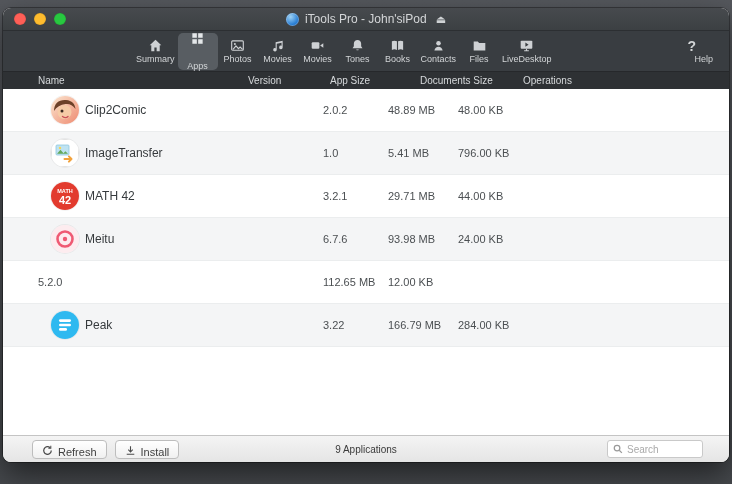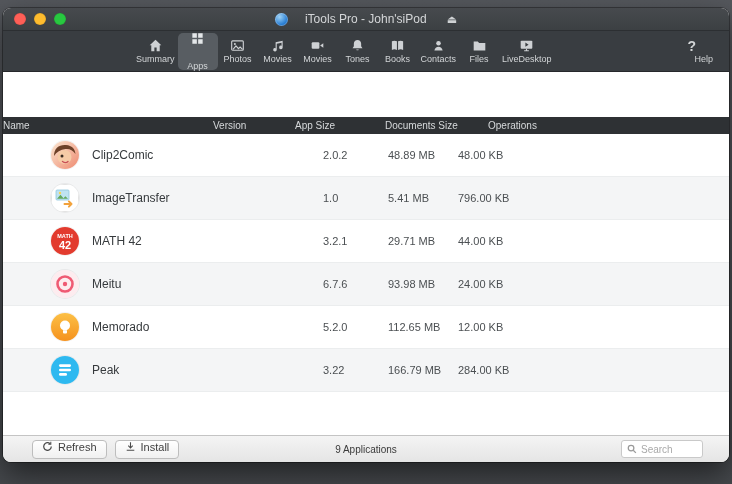--- a/index.html
+++ b/index.html
@@ -21,21 +21,21 @@
     height:23px; flex:none; position:relative;
     background: linear-gradient(#474a4e,#3c4043);
     display:flex; align-items:center; justify-content:center;
     border-bottom:1px solid #2c2f32;
   }
   .traffic { position:absolute; left:11px; top:50%; transform:translateY(-50%); display:flex; gap:8px; }
   .light { width:12px; height:12px; border-radius:50%; box-shadow: inset 0 0 1px rgba(0,0,0,.35); cursor:default; }
   .light.red    { background: var(--traffic-red,#ff5f57); }
   .light.yellow { background: var(--traffic-yellow,#febc2e); }
   .light.green  { background: var(--traffic-green,#28c840); }
-  .title { display:flex; align-items:center; gap:17px; color:#d4d6d8; font-size:12px; }
+  .title { display:flex; align-items:center; gap:6px; color:#d4d6d8; font-size:12px; }
   .appbadge {
     width:13px; height:13px; border-radius:50%;
     background: radial-gradient(circle at 35% 30%, #9ed2f5, #2a7fd4 62%, #1a5ca6);
     box-shadow: inset 0 0 0 1px rgba(255,255,255,.25);
   }
   .eject { font-size:11px; color:#cfd2d4; margin-left:3px; cursor:default; }
   
   .toolbar {
     height:41px; flex:none; background:#393d41; position:relative;
     display:flex; align-items:center; padding-left:130px;
@@ -52,56 +52,56 @@
   .help-area {
     position:absolute; right:16px; top:50%; transform:translateY(-50%);
     display:flex; flex-direction:column; align-items:center; color:#d2d5d7; cursor:default;
   }
   .help-q { font-size:14px; font-weight:bold; line-height:15px; }
   .help-label { font-size:9px;margin-left:24px; }
   
   .thead {
     height:17px; flex:none; background:#2e3134;
     display:grid; grid-template-columns:210px 82px 90px 103px 1fr;
-    align-items:center; 
-    font-size:10px; color:#d6d9db;margin-top:45px;
+    align-items:center; padding-left:35px;
+    font-size:10px; color:#d6d9db;
   }
   
   .tbody { flex:1; background:#fff; overflow:hidden; }
   .row {
     height:43px; display:grid; grid-template-columns:285px 65px 70px 110px 1fr;
     align-items:center; padding-left:35px;
     font-size:11px; color:#4b4f52;
     background:#fff; border-bottom:1px solid #ebedee;
   }
   .row:nth-child(even) { background:#f4f5f6; }
-  .name-cell { display:flex; align-items:center; gap:13px; padding-left:13px; }
+  .name-cell { display:flex; align-items:center; gap:6px; padding-left:13px; }
   .appname { font-size:12px; color:#363a3d; }
   .appicon { width:28px; height:28px; flex:none; border-radius:14px; overflow:hidden; box-shadow:0 0 0 1px rgba(0,0,0,.05); }
   
   .statusbar {
     height:27px; flex:none; position:relative;
     background: linear-gradient(#f4f4f4,#e5e5e5);
     border-top:1px solid #c4c4c4;
     display:flex; align-items:center; padding:0 26px 0 29px;
   }
   .sbtn {
-    display:inline-flex; align-items:flex-start; gap:5px; height:19px; padding:0 9px;
+    display:inline-flex; align-items:flex-end; gap:5px; height:19px; padding:0 9px;
     background: linear-gradient(#ffffff,#f0f0f0);
     border:1px solid #bdbdbd; border-radius:4px;
     font-size:11px; color:#3f3f3f; margin-right:8px; cursor:default;
     font-family:"Liberation Sans",sans-serif;
   }
   .count {
     position:absolute; left:50%; transform:translateX(-50%);
     font-size:10px; color:#3a3a3a;
   }
   .search {
     margin-left:auto; display:flex; align-items:center; gap:4px;
-    width:82px; height:18px; background:#fff;
+    width:96px; height:18px; background:#fff;
     border:1px solid #c9c9c9; border-radius:3px; padding:0 5px;
   }
   .search input {
     border:none; outline:none; width:100%; font-size:10px; color:#555;
     background:transparent; font-family:"Liberation Sans",sans-serif;
   }
   .search input::placeholder { color:#a9a9a9; }
 </style>
 </head>
 <body>
@@ -290,34 +290,20 @@
             </svg></span>
         <span class="appname">Meitu</span>
       </div>
       <div>6.7.6</div>
       <div>93.98 MB</div>
       <div>24.00 KB</div>
       <div></div>
     </div>
 
     <div class="row">
-      <div class="name-cell">
-        <span class="appicon"><svg width="28" height="28" viewBox="0 0 28 28">
-              <defs>
-                <linearGradient id="memg" x1="0" y1="0" x2="0" y2="1">
-                  <stop offset="0" stop-color="#fcc046"></stop>
-                  <stop offset="1" stop-color="#f5921e"></stop>
-                </linearGradient>
-              </defs>
-              <rect width="28" height="28" rx="6" fill="url(#memg)"></rect>
-              <circle cx="14" cy="12.5" r="5" fill="#ffffff"></circle>
-              <path d="M12 17.2h4v2.3a1 1 0 0 1-1 1h-2a1 1 0 0 1-1-1z" fill="#ffffff"></path>
-            </svg></span>
-        <span class="appname">Memorado</span>
-      </div>
       <div>5.2.0</div>
       <div>112.65 MB</div>
       <div>12.00 KB</div>
       <div></div>
     </div>
 
     <div class="row">
       <div class="name-cell">
         <span class="appicon"><svg width="28" height="28" viewBox="0 0 28 28">
               <rect width="28" height="28" rx="6" fill="#2eb9f0"></rect>

